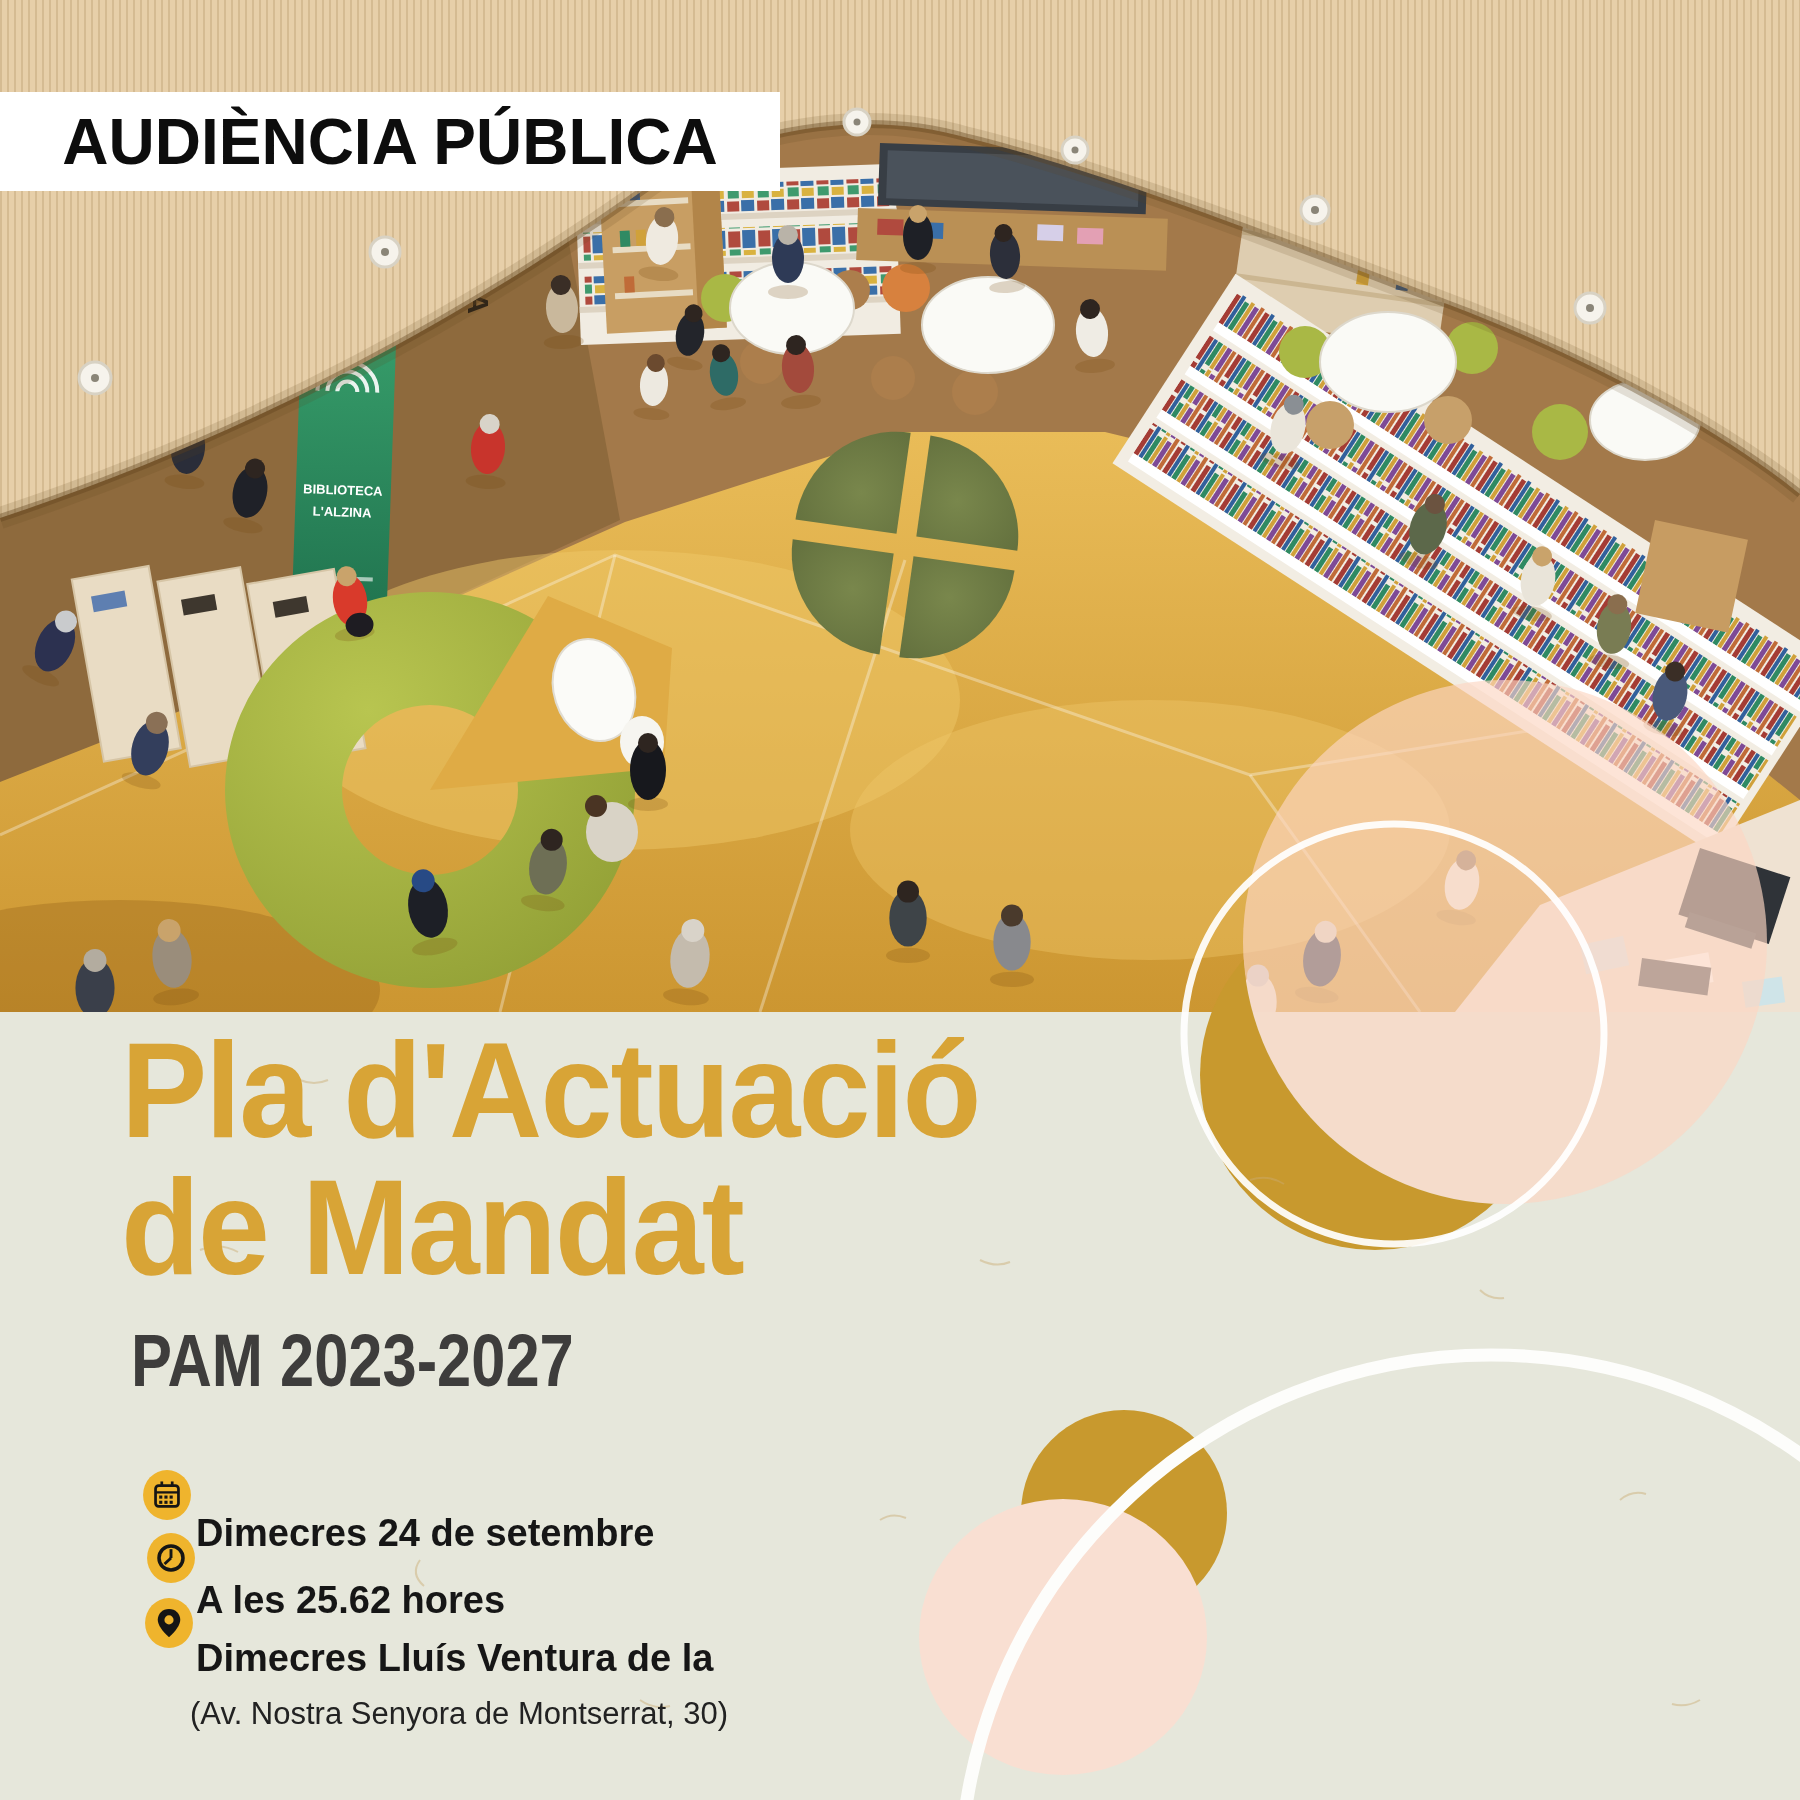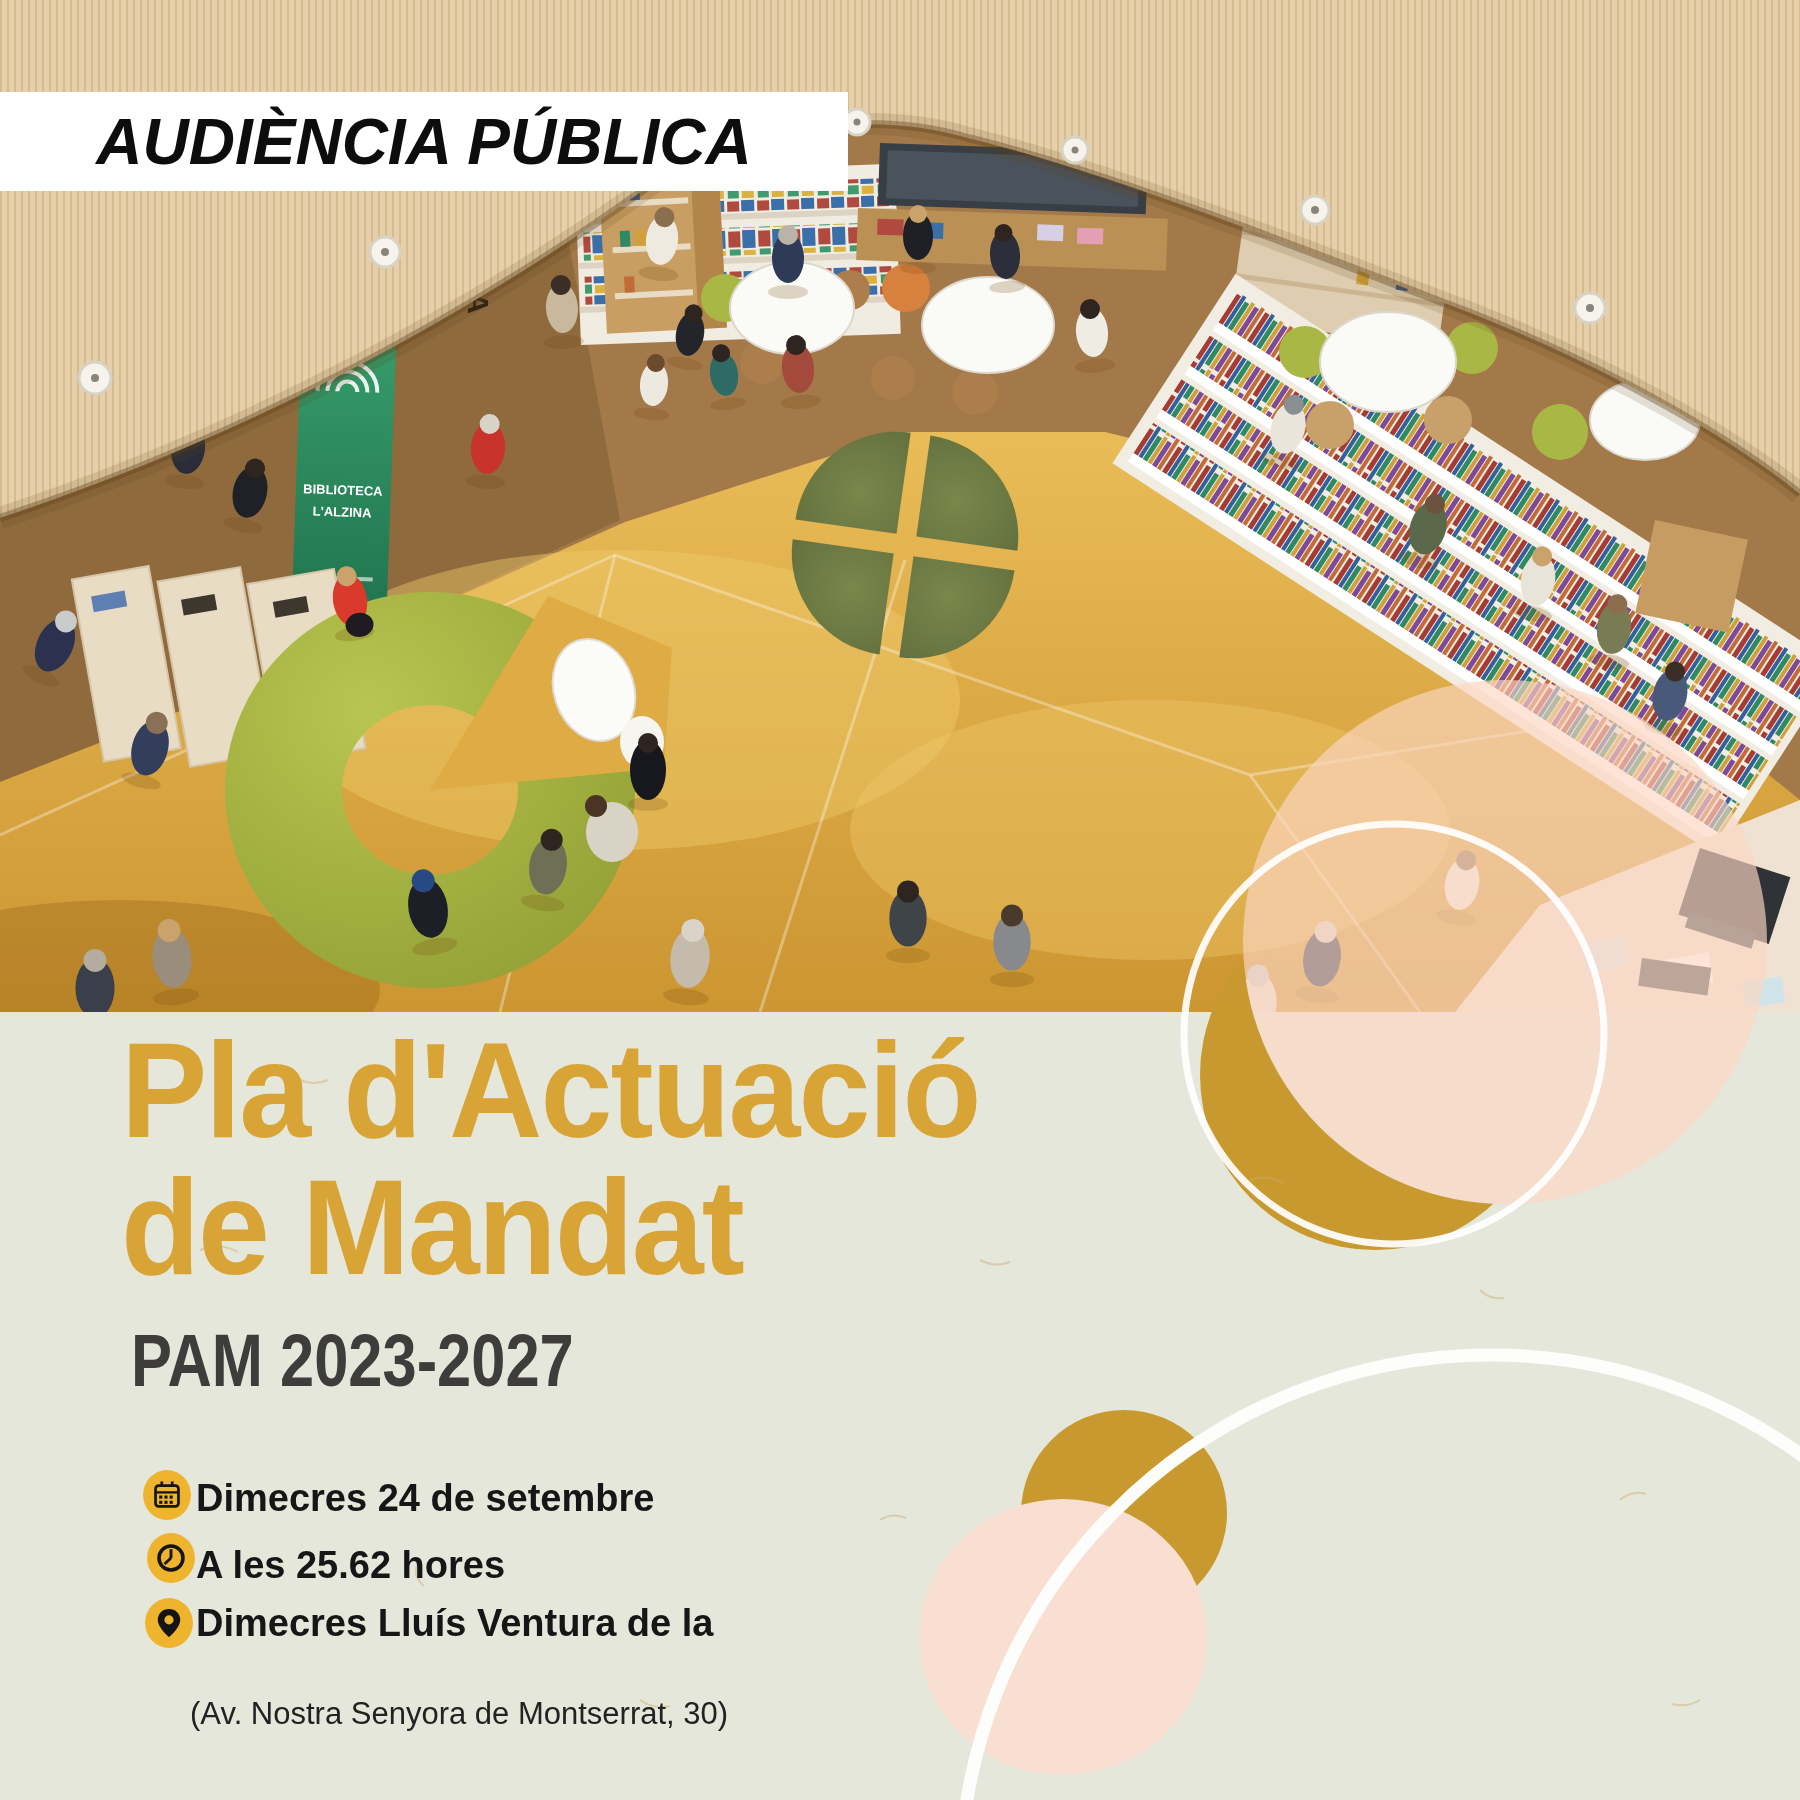--- a/index.html
+++ b/index.html
@@ -1,29 +1,29 @@
 <!DOCTYPE html>
 <html><head>
 <meta charset="utf-8">
 <style>
   html,body{margin:0;padding:0;background:#E6E7DB;}
   .poster{position:relative;width:1800px;height:1800px;overflow:hidden;
           font-family:"Liberation Sans",sans-serif;background:#E6E7DB;}
   .poster svg.art{position:absolute;left:0;top:0;z-index:0;display:block;}
-  .banner{position:absolute;left:0;top:92px;width:848px;height:99px;background:#FFFFFF;
-          z-index:3;display:flex;align-items:center;justify-content:center;font-style:italic;}
+  .banner{position:absolute;left:0;top:92px;width:780px;height:99px;background:#FFFFFF;
+          z-index:3;display:flex;align-items:center;justify-content:center;}
   .banner span{font-size:64px;font-weight:800;color:#0D0D0D;letter-spacing:0px;white-space:nowrap;}
   .title{position:absolute;left:121px;top:1022px;z-index:2;color:#D8A436;font-weight:bold;
          font-size:136px;line-height:137px;letter-spacing:-2px;transform:scaleX(.95);
          transform-origin:left top;white-space:nowrap;}
   .pam{position:absolute;left:131px;top:1318px;z-index:2;color:#3E3D3C;font-weight:bold;
        font-size:74px;letter-spacing:0px;transform:scaleX(.83);transform-origin:left top;white-space:nowrap;}
   .detail-icon{position:absolute;z-index:2;width:50px;height:50px;}
   .detail-text{position:absolute;left:196px;z-index:2;color:#161616;font-weight:bold;
-               font-size:38px;line-height:50px;white-space:nowrap;}
+               font-size:38px;line-height:50px;white-space:nowrap;margin-top:35px;}
   .detail-text.venue{line-height:50px;}
   .detail-address{position:absolute;left:190px;z-index:2;color:#222;font-weight:normal;
                   font-size:31px;white-space:nowrap;}
 </style>
 </head>
 <body>
 
 <div class="poster">
 
 <svg class="art" width="1800" height="1800" viewBox="0 0 1800 1800">

